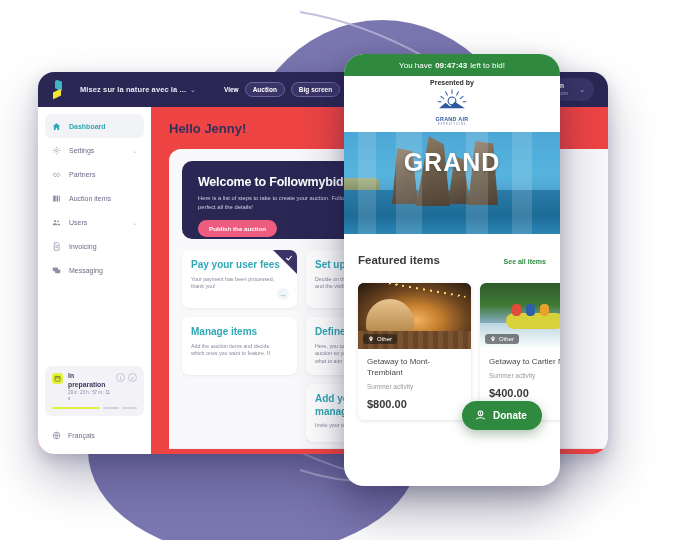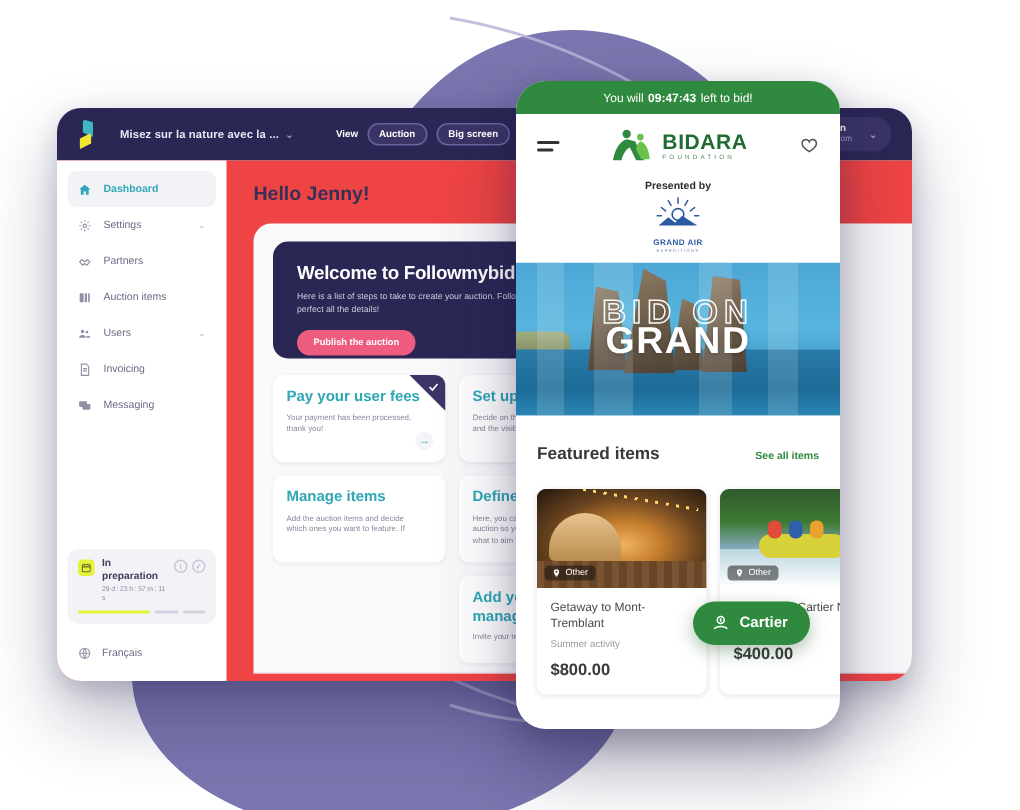--- a/index.html
+++ b/index.html
@@ -431,46 +431,25 @@
 
           </div>
         </div>
       </div>
     </div>
   </div>
 
   <div class="phone">
 
     <div class="ph-timer">
-      <span>You will</span>
+      <span>You have</span>
       <b>09:47:43</b>
       <span>left to bid!</span>
     </div>
 
-    <div class="ph-head">
-      <div class="burger">
-          <i></i>
-          <i></i>
-        </div>
-      <div class="bidara">
-        <svg class="bidara-logo" viewBox="0 0 40 34">
-          <circle cx="14" cy="6" r="4" fill="#2f8a3f"></circle>
-          <circle cx="27" cy="9" r="3.2" fill="#6cc24a"></circle>
-          <path d="M14 11 C6 13 2 24 1 31 L9 31 C11 24 14 20 17 19 L23 31 L31 31 L22 13 Z" fill="#2f8a3f"></path>
-          <path d="M27 13 C24 15 23 19 23 21 L28 30 L36 30 C35 22 33 15 27 13 Z" fill="#6cc24a"></path>
-        </svg>
-        <div class="bidara-txt">
-          <b>BIDARA</b>
-          <span>FOUNDATION</span>
-        </div>
-      </div>
-      <svg class="ph-heart" viewBox="0 0 24 24" fill="none" stroke="currentColor" stroke-width="1.9">
-        <path d="M20.8 8.6c0 4.6-8.8 10-8.8 10S3.2 13.2 3.2 8.6A4.6 4.6 0 0 1 12 6.5a4.6 4.6 0 0 1 8.8 2.1z"></path>
-      </svg>
-    </div>
 
     <div class="presented">
       <div class="lbl">Presented by</div>
       <div class="grandair">
         <svg viewBox="0 0 48 26" style="width:48px;height:24px">
           <g stroke="#2c5aa0" stroke-width="1.1" stroke-linecap="round">
             <path d="M24 2v4M17 4l2 3.5M31 4l-2 3.5M12 9l3 2.5M36 9l-3 2.5M9 15h3M36 15h3"></path>
           </g>
           <circle cx="24" cy="14" r="4.2" fill="none" stroke="#2c5aa0" stroke-width="1.2"></circle>
           <path d="M10 22l7-6 5 4 5-5 11 7z" fill="#2c5aa0"></path>
@@ -486,21 +465,20 @@
       <div class="sea"></div>
       <div class="rock r1"></div>
         <div class="rock r2"></div>
         <div class="rock r3"></div>
         <div class="rock r4"></div>
       <div class="hero-band" style="left:14px;width:18px"></div>
       <div class="hero-band" style="left:52px;width:26px"></div>
       <div class="hero-band" style="left:122px;width:22px"></div>
       <div class="hero-band" style="left:168px;width:20px"></div>
       <div class="hero-txt">
-        <div class="bid-on">BID ON</div>
         <div class="nature">GRAND</div>
       </div>
     </div>
 
     <div class="feat-head">
       <h2>Featured items</h2>
       <a>See all items</a>
     </div>
 
     <div class="items">
@@ -550,17 +528,17 @@
       </div>
 
     </div>
 
     <div class="donate">
       <svg viewBox="0 0 24 24" fill="none" stroke="currentColor" stroke-width="1.9">
         <circle cx="12" cy="8" r="4.3"></circle>
           <path d="M12 6v4M10.7 7h2.4"></path>
           <path d="M4 19c2-3 5-3 8-3s6 0 8 3"></path>
       </svg>
-      <span>Cartier</span>
+      <span>Donate</span>
     </div>
 
   </div>
 </div>
 
 </body></html>

